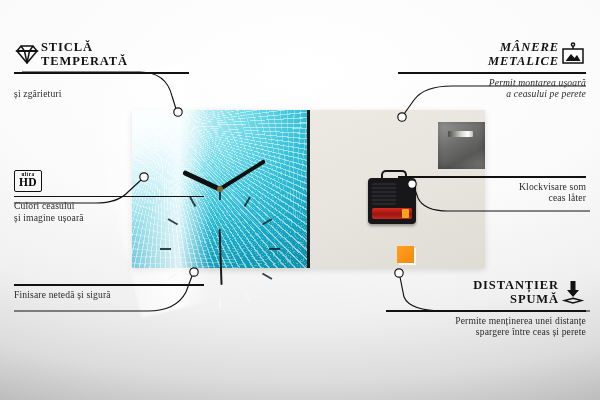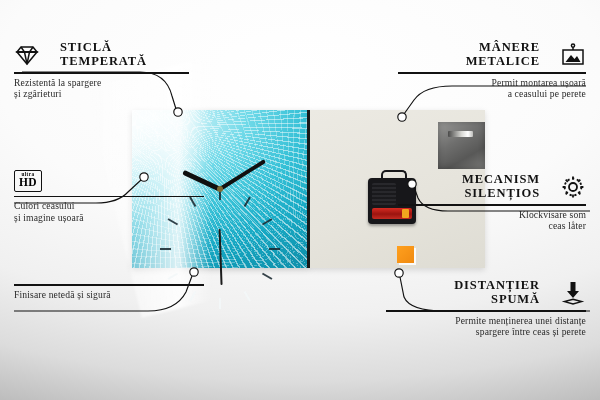--- a/index.html
+++ b/index.html
@@ -75,21 +75,21 @@
   #battery{position:absolute;left:4px;top:30px;width:40px;height:11px;
     background:linear-gradient(180deg,#d62b22 0%,#9c140f 55%,#c42b22 100%);border-radius:2px;}
   #battery-plus{position:absolute;right:3px;top:1px;width:7px;height:9px;background:#f2a61e;border-radius:1px;}
   #spacer{position:absolute;left:87px;top:136px;width:17px;height:17px;
     background:linear-gradient(135deg,#ffa01e,#f08a10);box-shadow:2px 2px 0 rgba(255,255,255,.85);}
 
   
   .callout{position:absolute;width:200px;}
   .callout.left{text-align:left;}
   .callout.right{text-align:right;}
-  .head{display:flex;align-items:flex-end;gap:20px;}
+  .head{display:flex;align-items:center;gap:1px;}
   .callout.right .head{flex-direction:row-reverse;}
   .head-text{
     font-family:"Liberation Serif",serif;font-weight:bold;
     font-size:12.5px;line-height:14px;letter-spacing:.9px;color:#121212;
     text-transform:uppercase;
   }
   .rule{height:1.6px;background:#121212;margin:4px 0 3px 0;}
   .sub{
     font-family:"Liberation Serif",serif;font-size:9.6px;line-height:11.4px;
     color:#2a2a2a;letter-spacing:.15px;
@@ -201,21 +201,21 @@
         </g>
           </svg>
       </span>
       <span class="head-text">
         <span>STICLĂ</span><br>
         <span>TEMPERATĂ</span>
       </span>
     </div>
     <div class="rule"></div>
     <div class="sub">
-      <span>Rezistentă la spargere</span><br>
+      <br>
       <span>și zgârieturi</span>
     </div>
   </div>
 
   <div class="callout left" style="left:14px;top:170px;width:190px;">
     <div class="head">
       <span class="hdbox">
         <span class="u">ultra</span>
         <span class="h">HD</span>
       </span>
@@ -227,21 +227,21 @@
     </div>
   </div>
 
   <div class="callout left" style="left:14px;top:280px;width:190px;">
     <div class="rule"></div>
     <div class="sub">
       <span>Finisare netedă și sigură</span>
     </div>
   </div>
 
-  <div class="callout right" style="left:398px;top:40px;width:188px;">
+  <div class="callout right" style="left:398px;top:40px;width:188px;font-style:italic;">
     <div class="head">
       <span class="ico">
         <svg viewBox="0 0 26 26">
             <g fill="none" stroke="currentColor" stroke-width="1.5">
           <rect x="3" y="8" width="20" height="14"></rect>
           <path d="M5.5 20 L11 13 L14.5 17 L17 14 L20.5 20 Z" fill="currentColor" stroke="none"></path>
           <path d="M13 8 L13 5"></path>
               <circle cx="13" cy="3.6" r="1.6"></circle>
         </g>
           </svg>
@@ -252,37 +252,20 @@
       </span>
     </div>
     <div class="rule"></div>
     <div class="sub">
       <span>Permit montarea ușoară</span><br>
       <span>a ceasului pe perete</span>
     </div>
   </div>
 
   <div class="callout right" style="left:398px;top:172px;width:188px;">
-    <div class="head">
-      <span class="ico">
-        <svg viewBox="0 0 26 26">
-            <g fill="none" stroke="currentColor" stroke-width="1.8">
-          <circle cx="13" cy="13" r="4"></circle>
-          <path d="M13 2.6 v3 M13 20.4 v3 M2.6 13 h3 M20.4 13 h3
-                   M5.7 5.7 l2.1 2.1 M18.2 18.2 l2.1 2.1
-                   M20.3 5.7 l-2.1 2.1 M7.8 18.2 l-2.1 2.1"></path>
-          <circle cx="13" cy="13" r="8.4" stroke-dasharray="2.2 2.6"></circle>
-        </g>
-          </svg>
-      </span>
-      <span class="head-text">
-        <span>MECANISM</span><br>
-        <span>SILENȚIOS</span>
-      </span>
-    </div>
     <div class="rule"></div>
     <div class="sub">
       <span>Klockvisare som</span><br>
       <span>ceas låter</span>
     </div>
   </div>
 
   <div class="callout right" style="left:386px;top:278px;width:200px;">
     <div class="head">
       <span class="ico">

